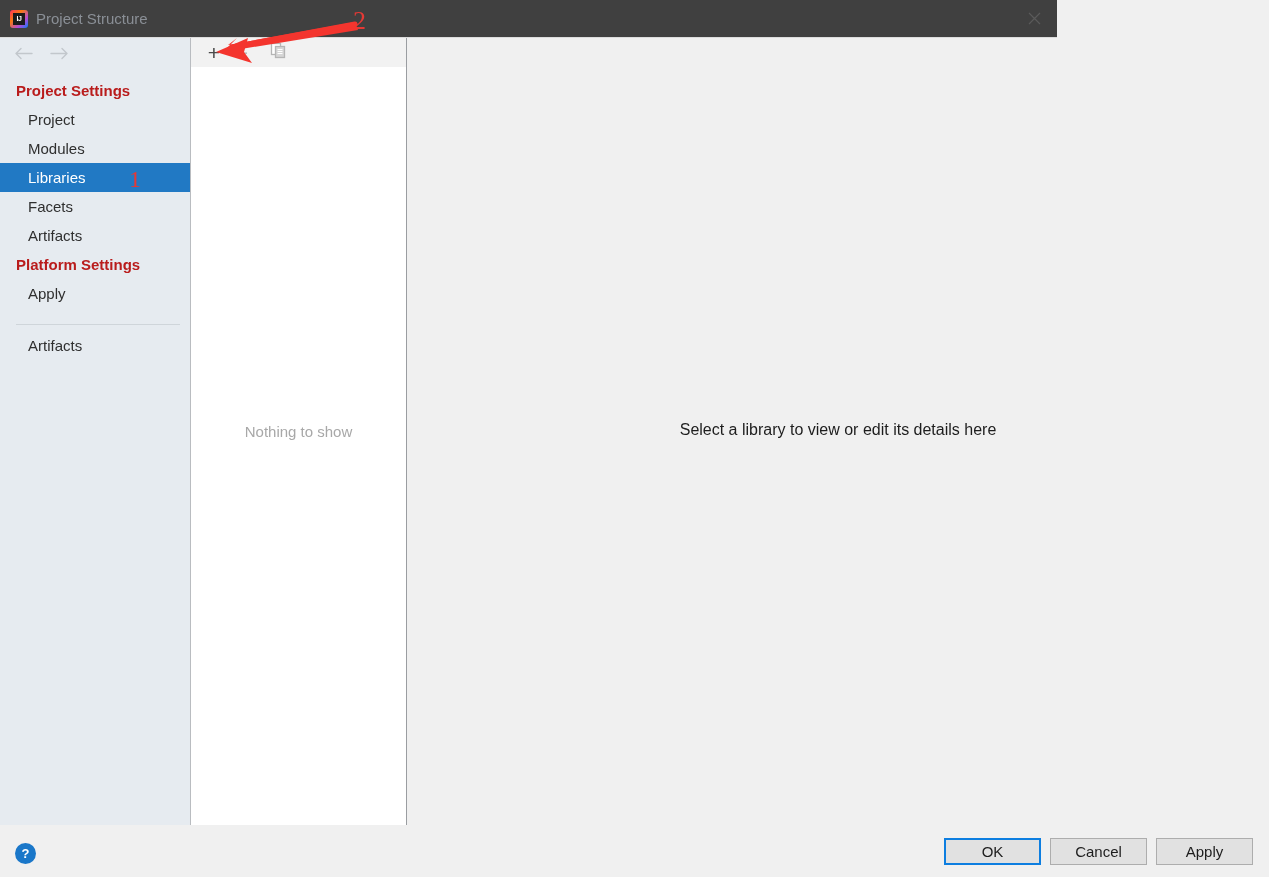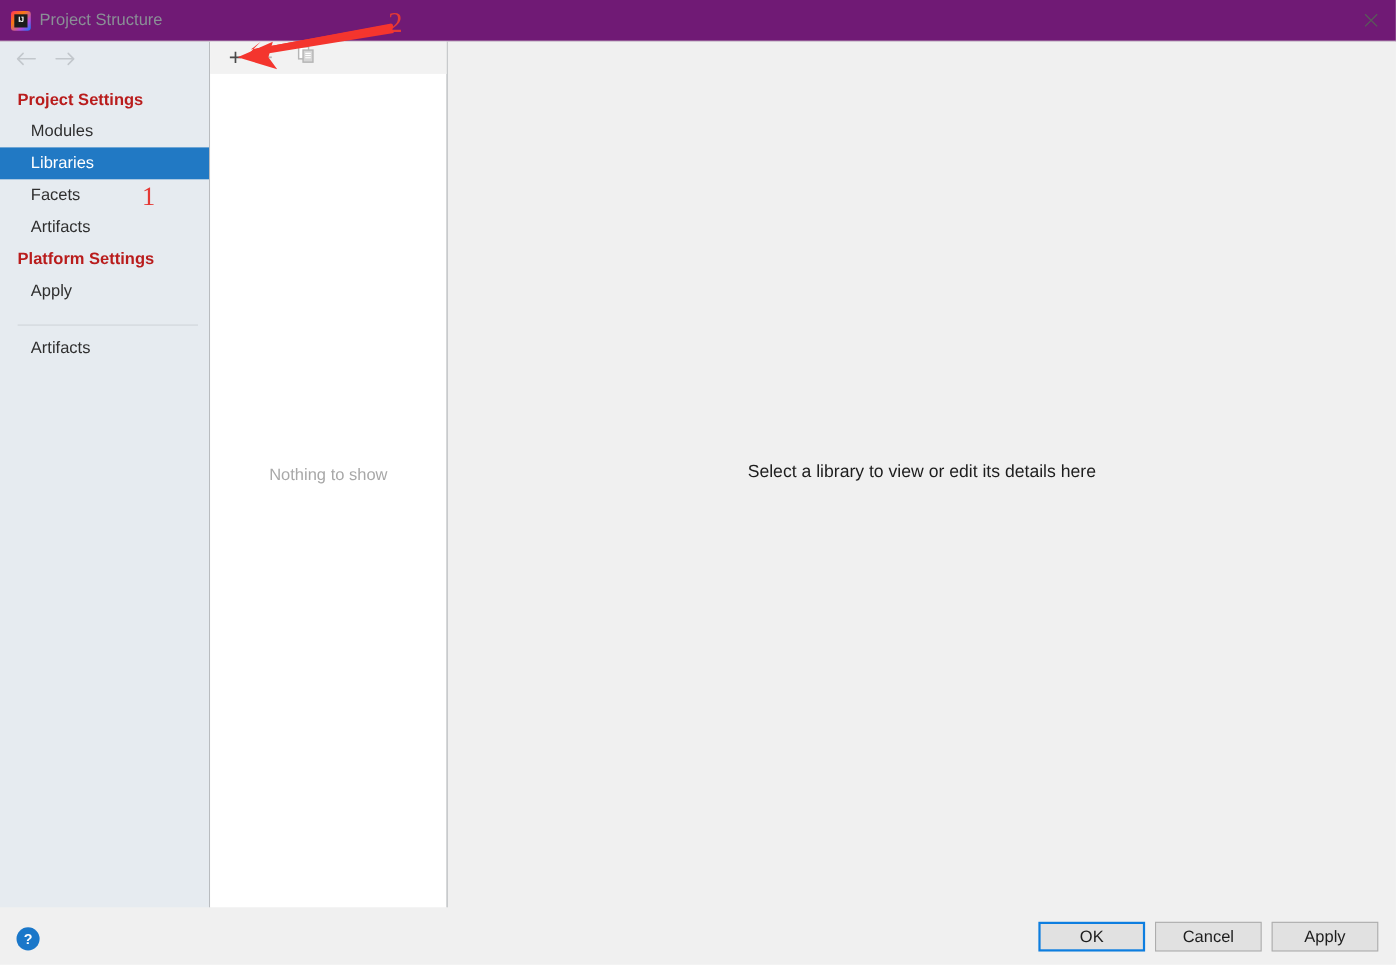--- a/index.html
+++ b/index.html
@@ -12,22 +12,22 @@
   }
   #app {
     position: relative;
     width: 1269px; height: 877px;
     background: #f0f0f0;
   }
 
   
   .titlebar {
     position: absolute; left: 0; top: 0;
-    width: 1269px; height: 38px;
-    background: #701a75;
+    width: 1057px; height: 38px;
+    background: #404040;
     border-bottom: 1px solid #dcdcdc;
     display: flex; align-items: center;
   }
   .app-logo {
     width: 18px; height: 18px;
     margin-left: 10px; margin-right: 8px;
     border-radius: 3px;
     position: relative;
     background: linear-gradient(135deg, #fe315d 0%, #f97a12 35%, #b24ad9 70%, #087cfa 100%);
     flex: 0 0 auto;
@@ -245,20 +245,21 @@
       </div>
       <div class="nav-arrow">
         <svg width="19" height="13" viewBox="0 0 19 13" aria-hidden="true">
           <path d="M1 6.5 H17 M12 1.5 L17 6.5 L12 11.5" stroke="#c2c7cc" stroke-width="1.4" fill="none" stroke-linecap="round" stroke-linejoin="round"></path>
         </svg>
       </div>
     </div>
 
     <div class="sidebar-list">
       <div class="group-header">Project Settings</div>
+      <div class="nav-item">Project</div>
       <div class="nav-item">Modules</div>
       <div class="nav-item selected">Libraries</div>
       <div class="nav-item">Facets</div>
       <div class="nav-item">Artifacts</div>
 
       <div class="group-header">Platform Settings</div>
       <div class="nav-item">Apply</div>
 
       <div class="sidebar-sep"></div>
       <div class="nav-item" style="padding-top:12px;">Artifacts</div>

